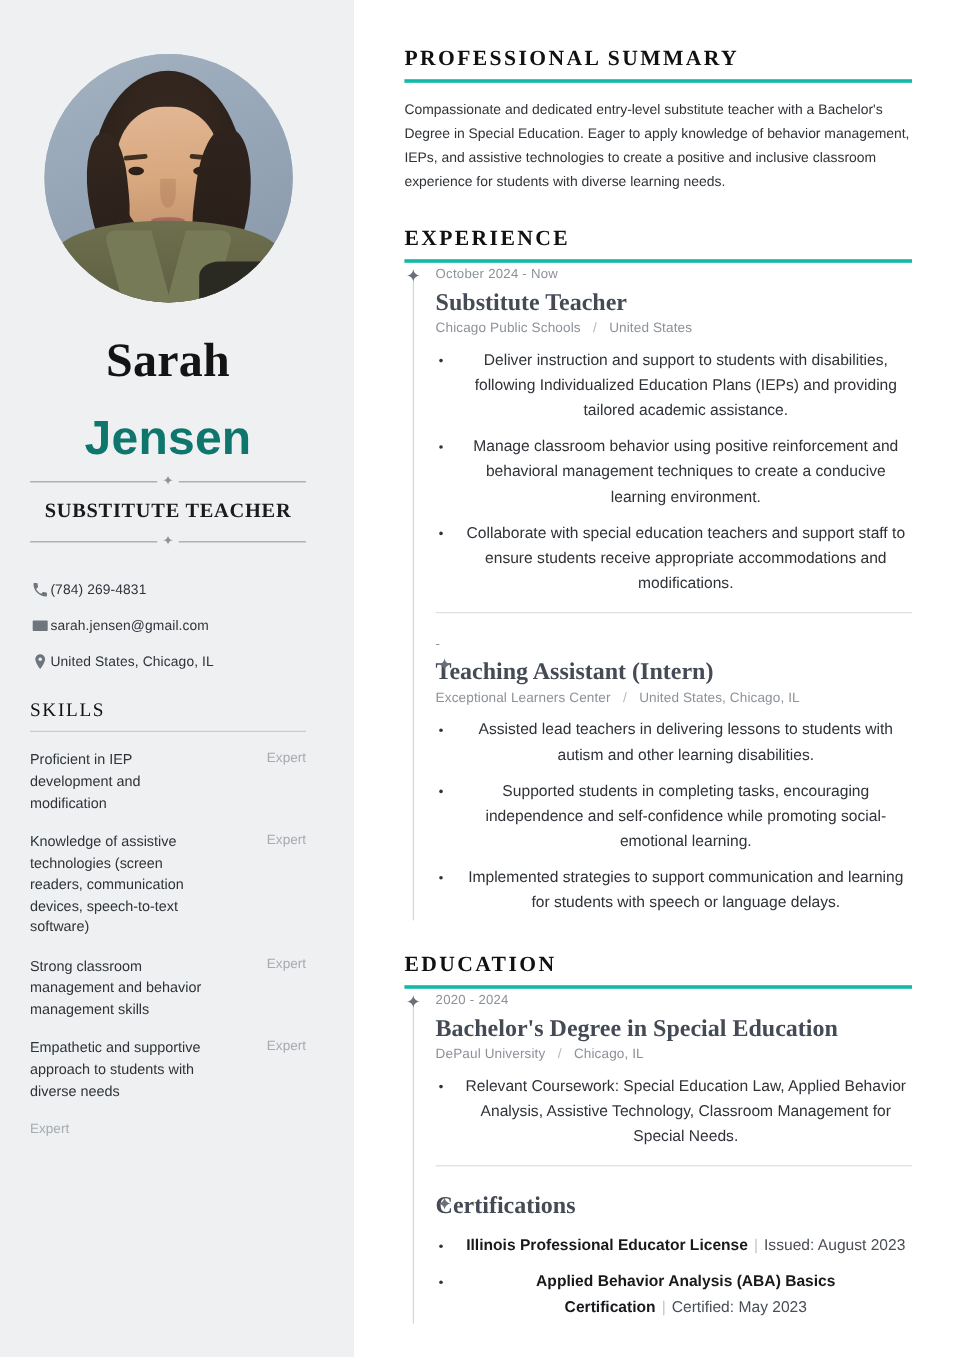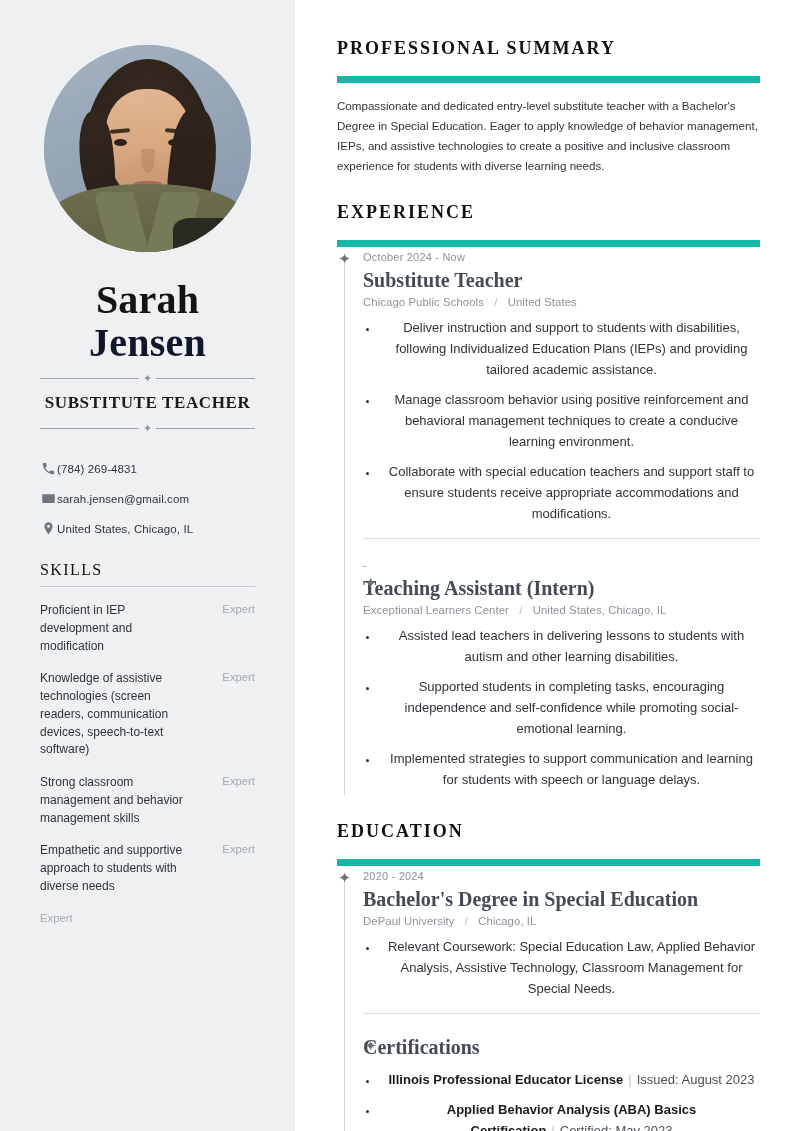--- a/index.html
+++ b/index.html
@@ -13,21 +13,21 @@
     overflow: hidden;
   }
 
   .page { display: flex; width: 800px; height: 1131px; }
 
   
   .sidebar {
     width: 295px;
     flex: 0 0 295px;
     background: #eef0f1;
-    padding: 45px 40px 0 40px;
+    padding: 45px 40px 0 25px;
     position: relative;
   }
 
   .photo-wrap {
     width: 207px;
     height: 207px;
     margin: 0 auto;
     border-radius: 50%;
     overflow: hidden;
     position: relative;
@@ -136,26 +136,27 @@
   .name-block { margin-top: 26px; text-align: center; }
   .name-first {
     font-family: "Liberation Serif", serif;
     font-size: 40px;
     font-weight: 700;
     color: #141414;
     line-height: 1.08;
     letter-spacing: .2px;
   }
   .name-last {
-    font-family: Liberation Serif, serif;
+    font-family: Liberation Sans, sans-serif;
     font-size: 40px;
     font-weight: 700;
-    color: #0f172a;
+    color: #0f766e;
     line-height: 1.08;
     letter-spacing: .2px;
+    margin-top: 23px;
   }
 
   .orn-rule {
     display: flex;
     align-items: center;
     gap: 4px;
     margin: 9px 0 8px 0;
   }
   .orn-rule .ln { flex: 1; height: 1px; background: #9ea3a9; }
   .orn-rule .dm { color: #8d9299; font-size: 11px; line-height: 1; }
@@ -230,22 +231,22 @@
     background: #ffffff;
   }
 
   .sec-head {
     font-family: "Liberation Serif", serif;
     font-size: 18px;
     font-weight: 700;
     color: #111111;
     letter-spacing: 2px;
     text-transform: uppercase;
-    padding-bottom: 17px;
-    border-bottom: 7px solid #14b8a6;
+    padding-bottom: 7px;
+    border-bottom: 3px solid #14b8a6;
   }
 
   .summary-text {
     margin-top: 13px;
     font-size: 11.6px;
     line-height: 1.72;
     color: #2f3338;
   }
 
   .sec-gap { margin-top: 26px; }

